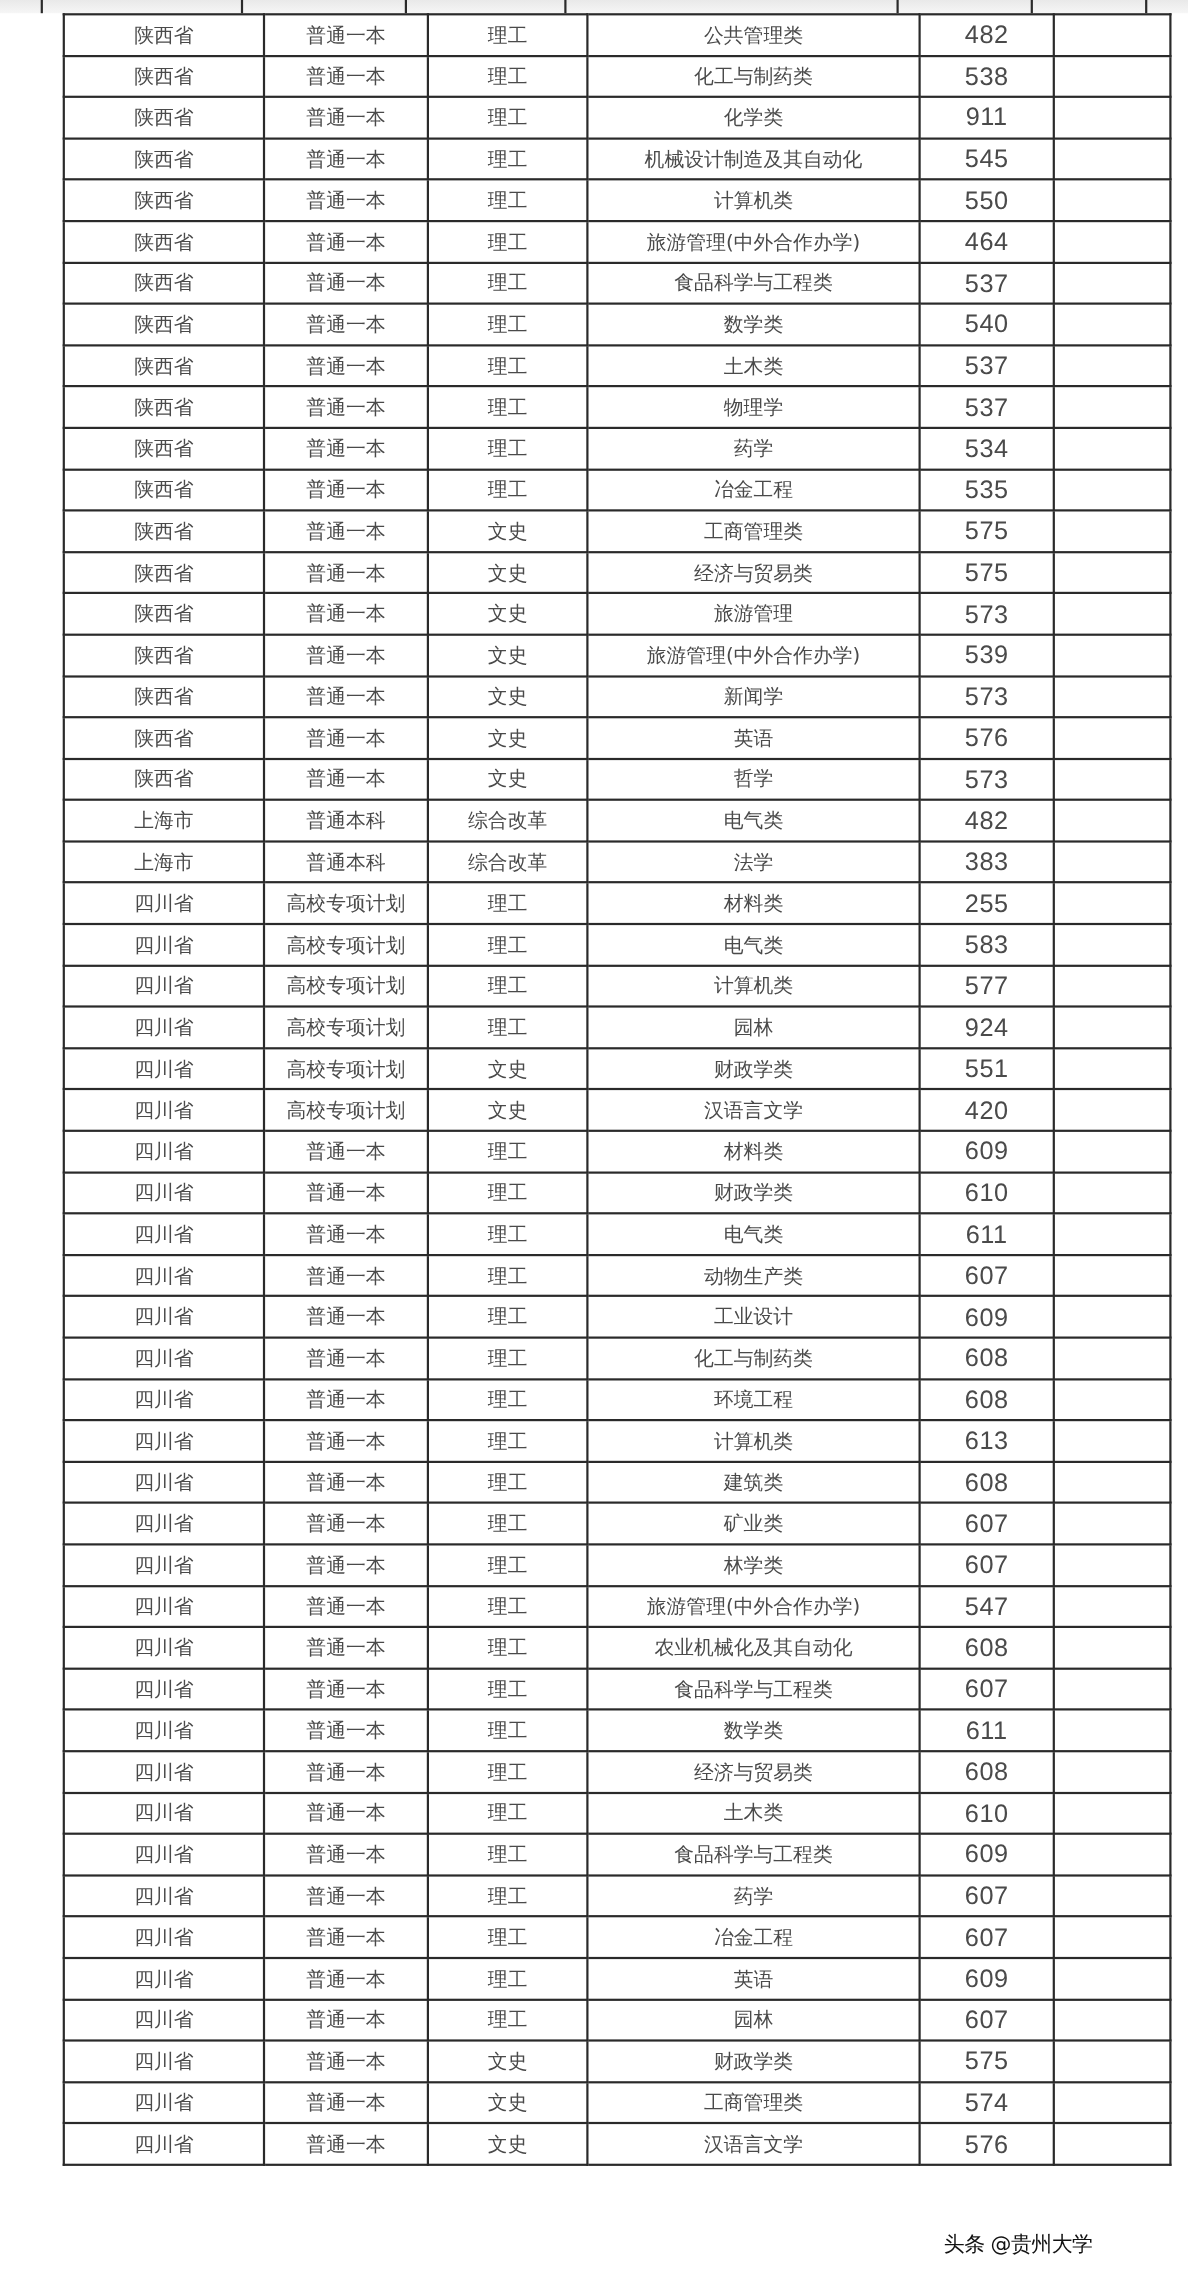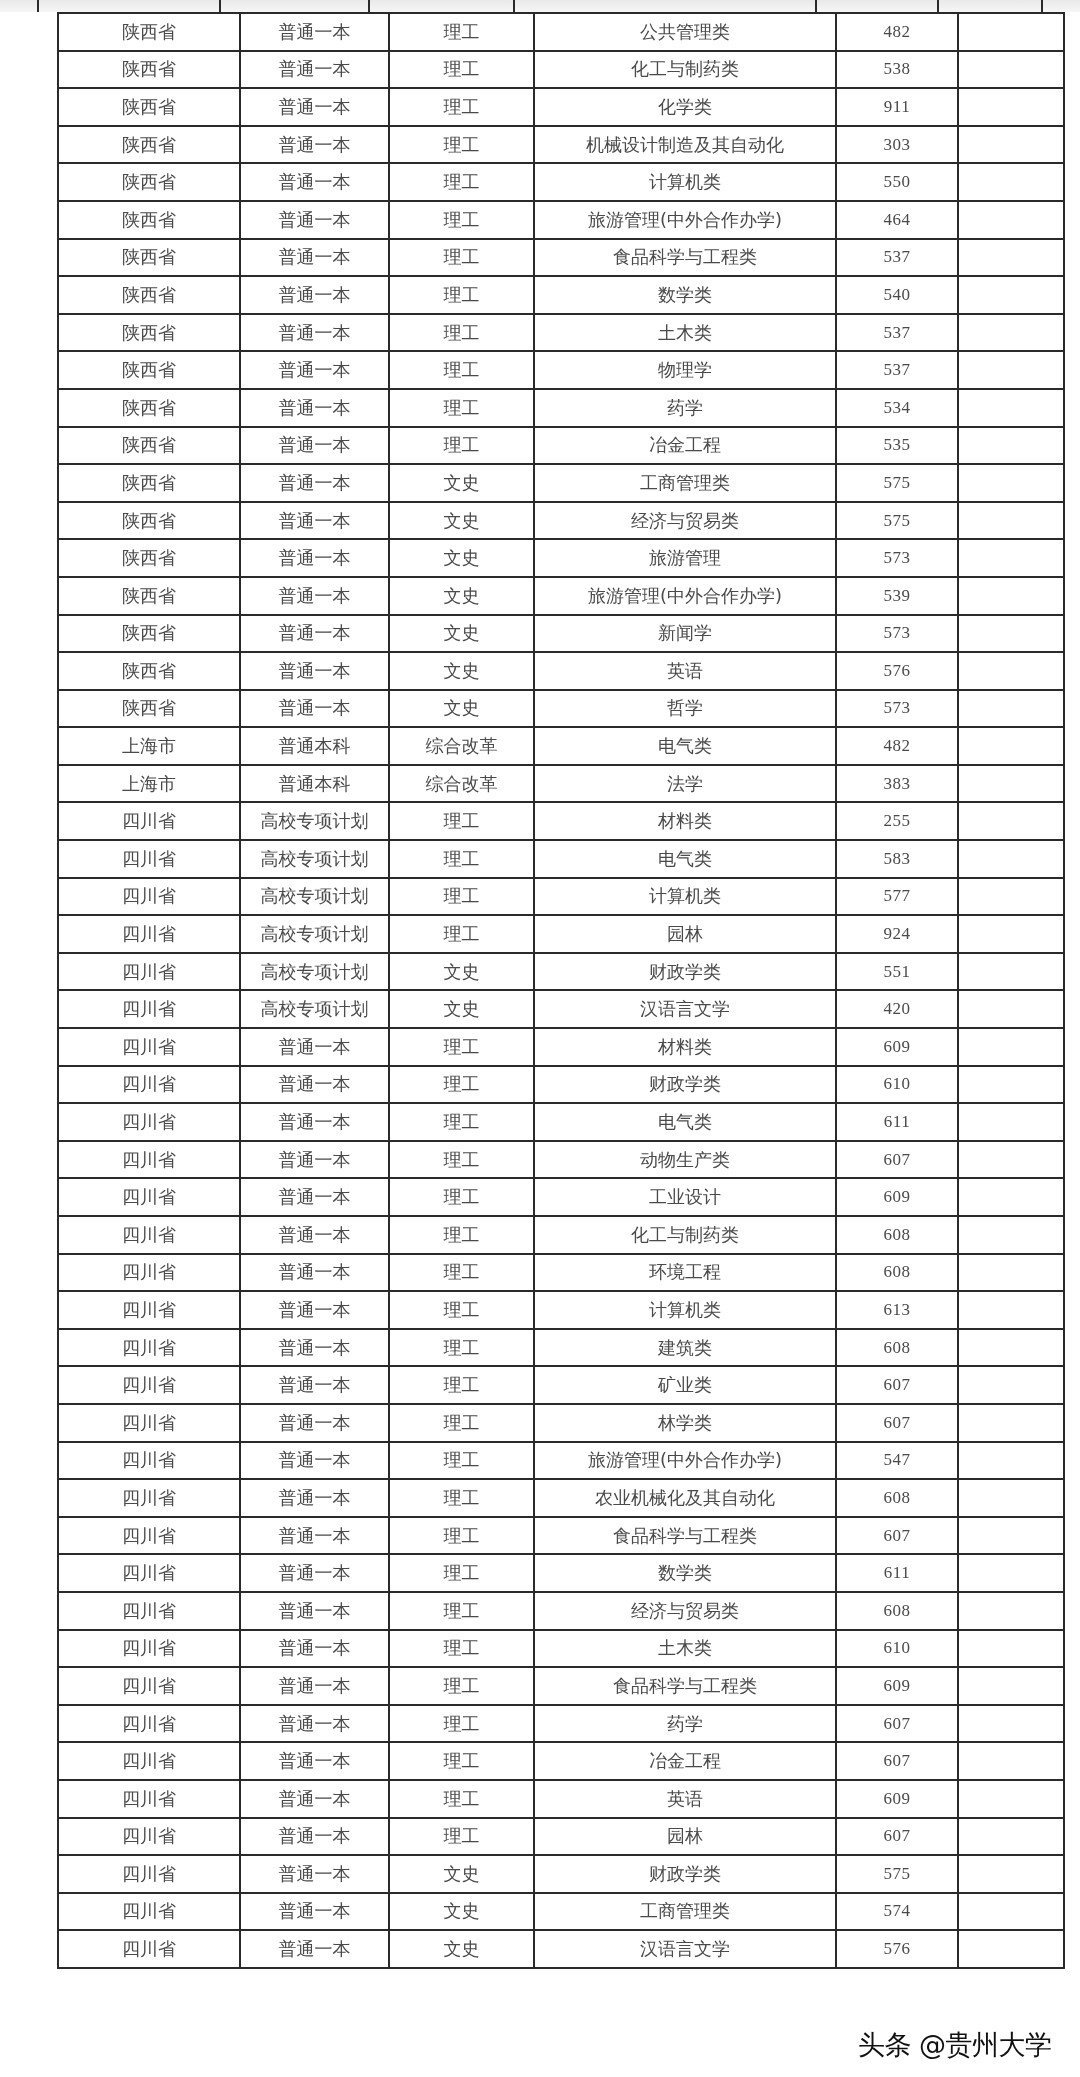--- a/index.html
+++ b/index.html
@@ -41,42 +41,42 @@
       height: 35.6px;
       padding: 0;
       text-align: center;
       vertical-align: middle;
       font-size: 18px;
       color: #4a4a4a;
       white-space: nowrap;
       overflow: hidden;
     }
     td.num {
-      font-family: Liberation Serif, serif;
-      font-size: 17px;
+      font-family: Liberation Sans, sans-serif;
+      font-size: 23px;
       letter-spacing: 0.5px;
     }
     .stub-lines {
       position: absolute;
       left: 37px; top: 0;
       width: 1006px; height: 12px;
       pointer-events: none;
     }
     .stub {
       position: absolute;
       top: 0;
       width: 2px;
       height: 12px;
       background: #2a2a2a;
     }
     .watermark {
       position: absolute;
       left: 858px;
       top: 2027px;
-      font-size: 27px;
+      font-size: 19px;
       color: #111111;
       font-family: "DejaVu Sans", sans-serif;
       text-shadow: 0 0 2px #ffffff, 0 0 3px #ffffff, 1px 1px 0 #ffffff, -1px -1px 0 #ffffff;
       white-space: nowrap;
       letter-spacing: -0.5px;
     }
   </style>
 </head>
 <body>
 
@@ -125,21 +125,21 @@
           <td>理工</td>
           <td>化学类</td>
           <td class="num">911</td>
           <td></td>
         </tr>
         <tr>
           <td>陕西省</td>
           <td>普通一本</td>
           <td>理工</td>
           <td>机械设计制造及其自动化</td>
-          <td class="num">303</td>
+          <td class="num">545</td>
           <td></td>
         </tr>
         <tr>
           <td>陕西省</td>
           <td>普通一本</td>
           <td>理工</td>
           <td>计算机类</td>
           <td class="num">550</td>
           <td></td>
         </tr>

